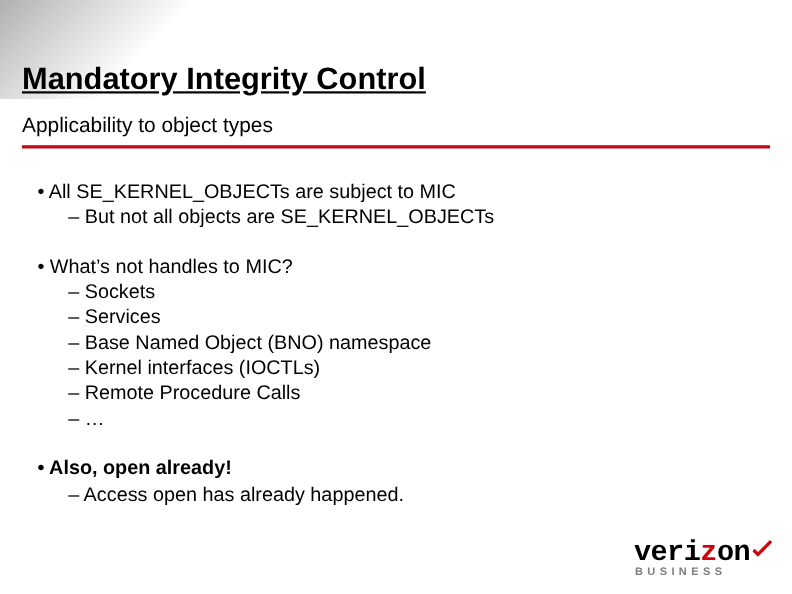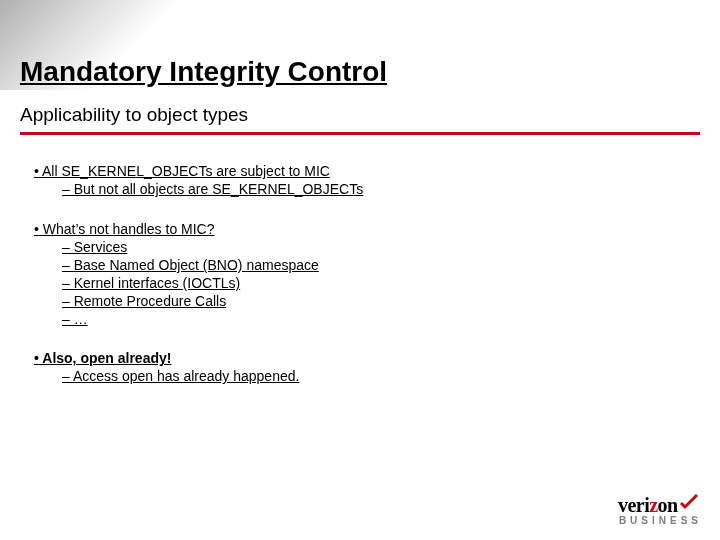--- a/index.html
+++ b/index.html
@@ -41,46 +41,45 @@
   .rule {
     margin-top: 6px;
     height: 3px;
     background: #c20b1a;
     width: 100%;
   }
   .body {
     position: relative;
     z-index: 1;
     padding: 28px 28px 0 34px;
-    font-size: 14px;
+    font-size: 18px;
     line-height: 1.28;
-    text-decoration: underline;
   }
   .block {
     margin-bottom: 22px;
   }
   .l1 {
     padding-left: 0;
   }
   .l2 {
     padding-left: 28px;
   }
   .bold { font-weight: bold; }
   .logo {
     position: absolute;
     right: 18px;
     bottom: 14px;
     z-index: 2;
     text-align: left;
     line-height: 1;
   }
   .logo-top {
-    font-family: Liberation Serif, serif;
+    font-family: Liberation Mono, monospace;
     font-weight: bold;
-    font-size: 20px;
+    font-size: 26px;
     letter-spacing: -0.5px;
   }
   .logo-veri { color: #000000; }
   .logo-z { color: #cd040b; }
   .logo-on { color: #000000; }
   .logo-check {
     display: inline-block;
     vertical-align: 2px;
     margin-left: 2px;
   }
@@ -107,20 +106,21 @@
 
 <div class="body">
 
   <div class="block">
     <div class="l1">• All SE_KERNEL_OBJECTs are subject to MIC</div>
     <div class="l2">– But not all objects are SE_KERNEL_OBJECTs</div>
   </div>
 
   <div class="block">
     <div class="l1">• What’s not handles to MIC?</div>
+    <div class="l2">– Sockets</div>
     <div class="l2">– Services</div>
     <div class="l2">– Base Named Object (BNO) namespace</div>
     <div class="l2">– Kernel interfaces (IOCTLs)</div>
     <div class="l2">– Remote Procedure Calls</div>
     <div class="l2">– …</div>
   </div>
 
   <div class="block">
     <div class="l1 bold">• Also, open already!</div>
     <div class="l2">– Access open has already happened.</div>

